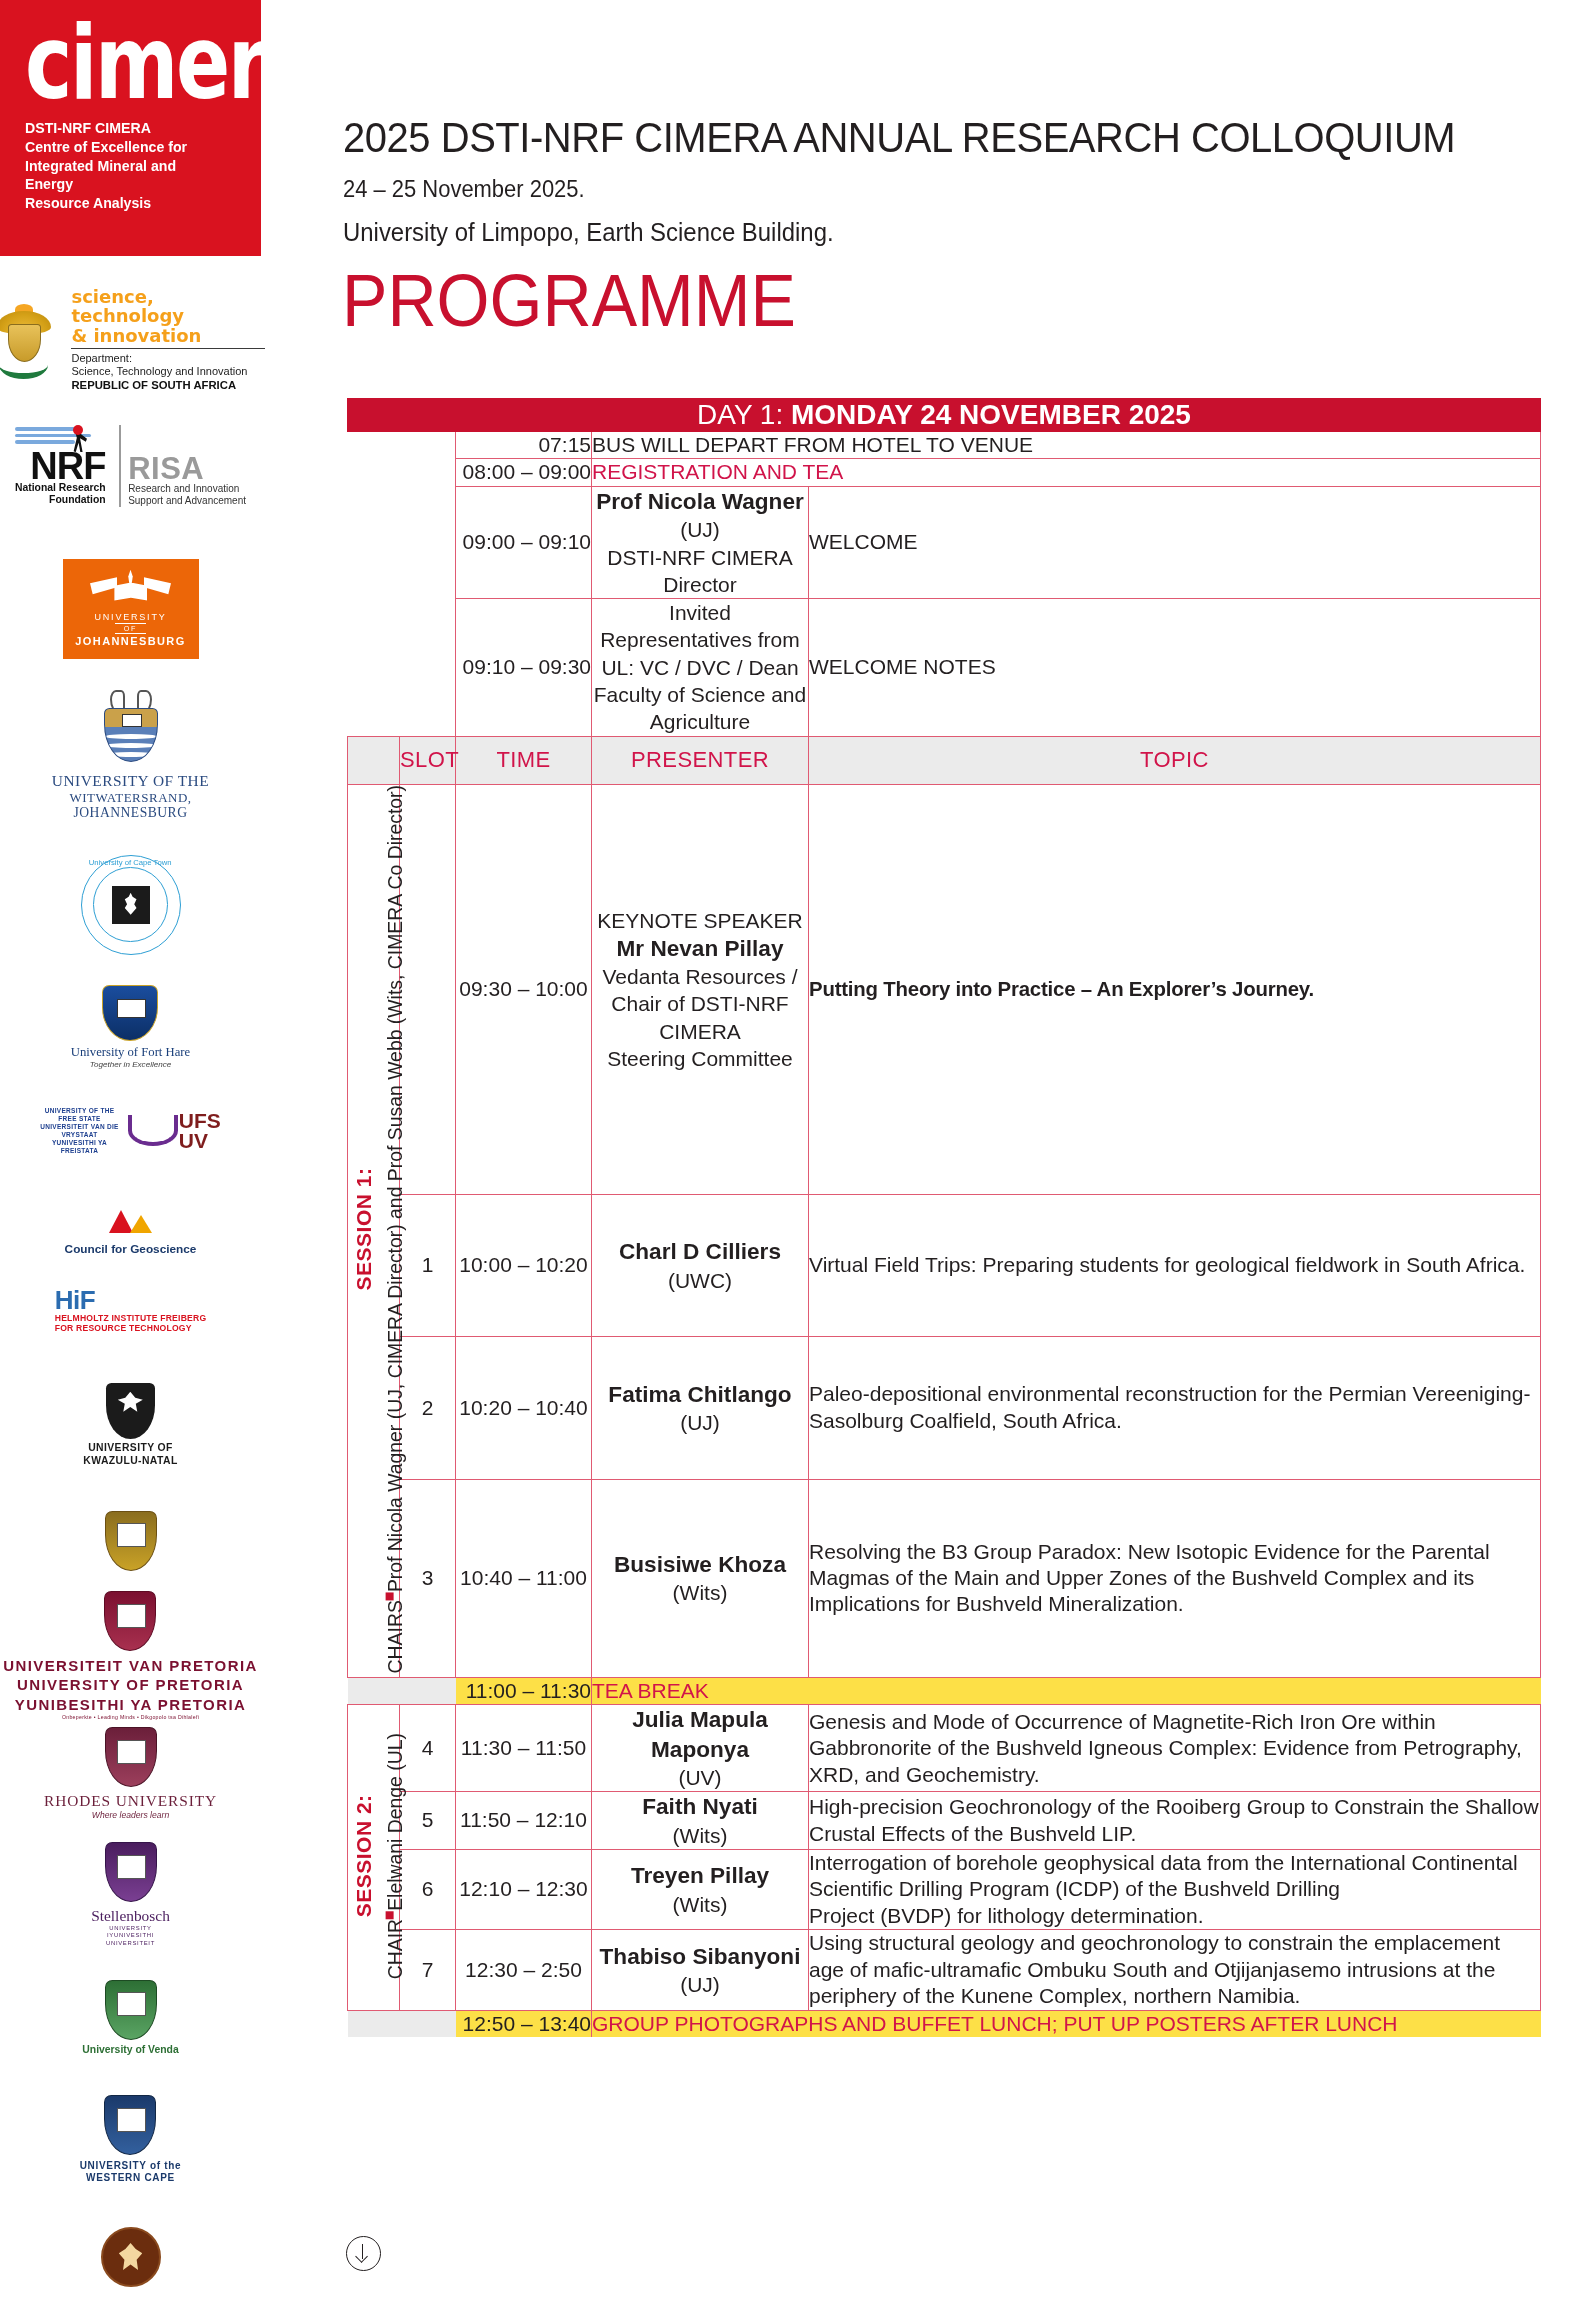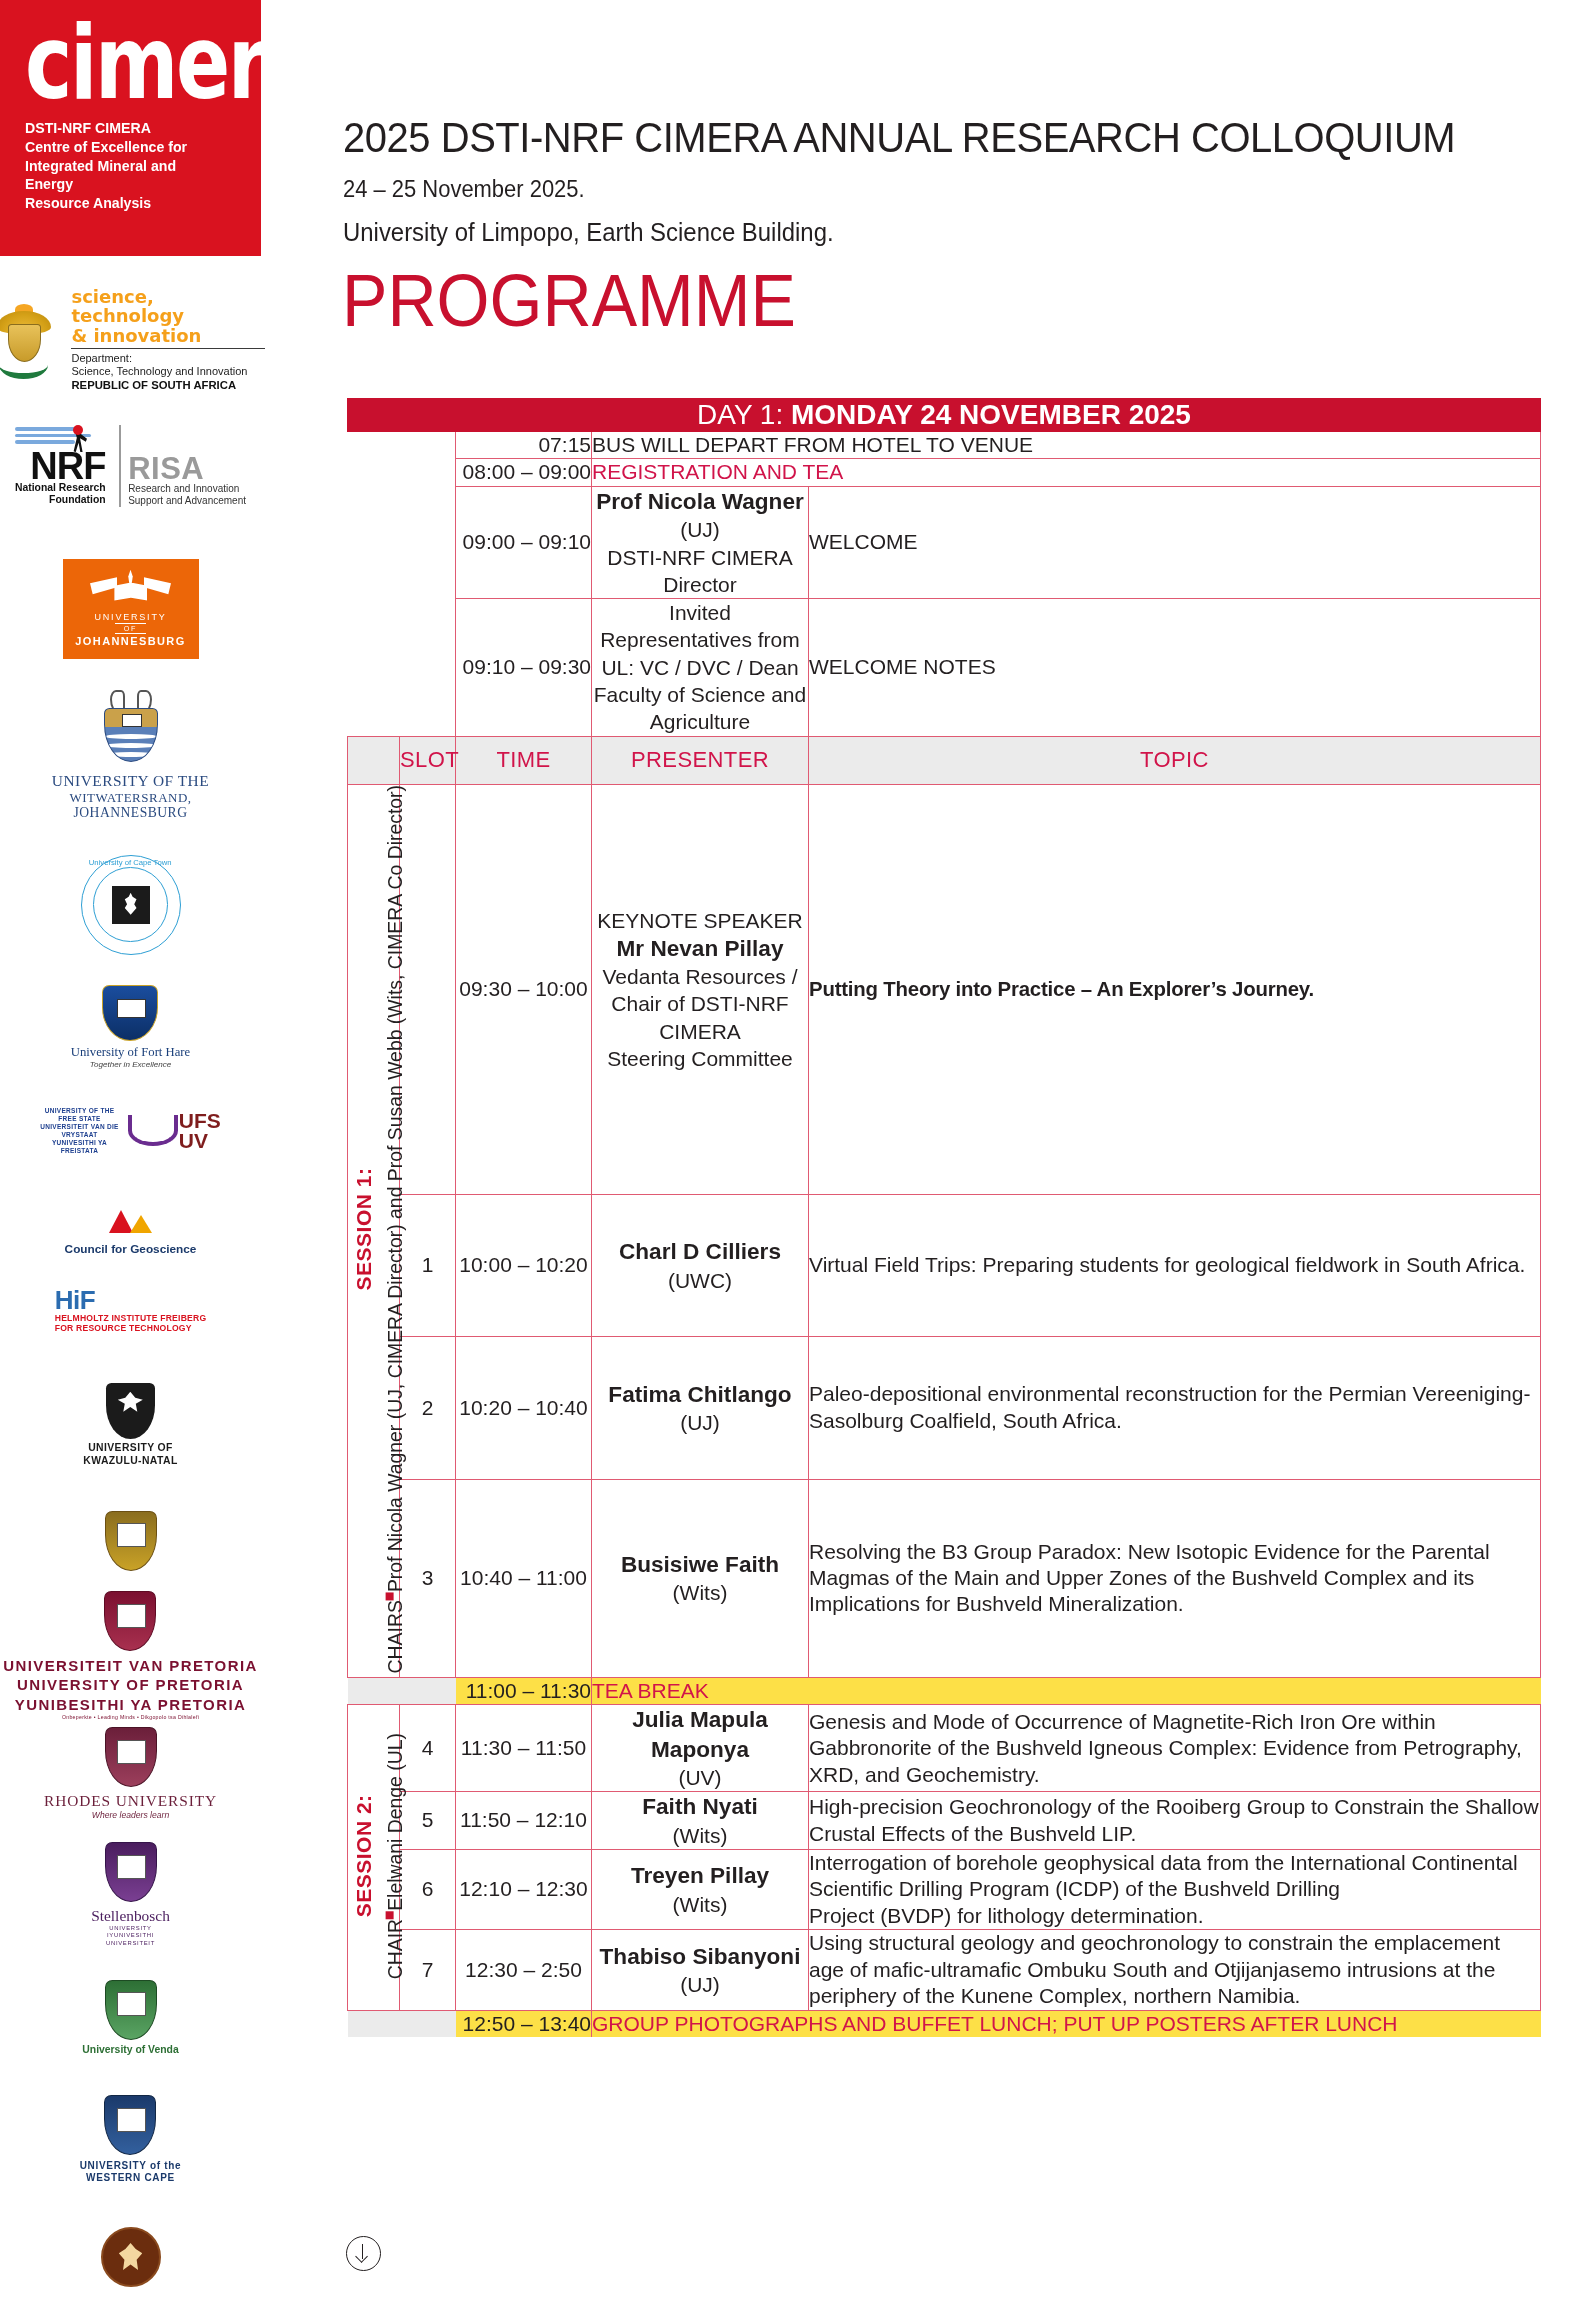--- a/index.html
+++ b/index.html
@@ -645,21 +645,21 @@
           <div class="pres-name">Fatima Chitlango</div>
           <div class="pres-aff">(UJ)</div>
         </td>
         <td class="cell t-left">Paleo-depositional environmental reconstruction for the Permian Vereeniging-Sasolburg Coalfield, South Africa.</td>
       </tr>
 
       <tr>
         <td class="cell t-center">3</td>
         <td class="cell t-center">10:40 – 11:00</td>
         <td class="cell t-center">
-          <div class="pres-name">Busisiwe Faith</div>
+          <div class="pres-name">Busisiwe Khoza</div>
           <div class="pres-aff">(Wits)</div>
         </td>
         <td class="cell t-left">Resolving the B3 Group Paradox: New Isotopic Evidence for the Parental Magmas of the Main and Upper Zones of the Bushveld Complex and its Implications for Bushveld Mineralization.</td>
       </tr>
 
       <tr class="grey-row">
         <td class="nb-all" style="background:#ebebeb !important;" colspan="2"></td>
         <td class="cell t-right" style="border-left:none;border-top:none;border-bottom:none;">11:00 – 11:30</td>
         <td class="cell t-left red" style="border-top:none;border-bottom:none;border-right:none;" colspan="2">TEA BREAK</td>
       </tr>

